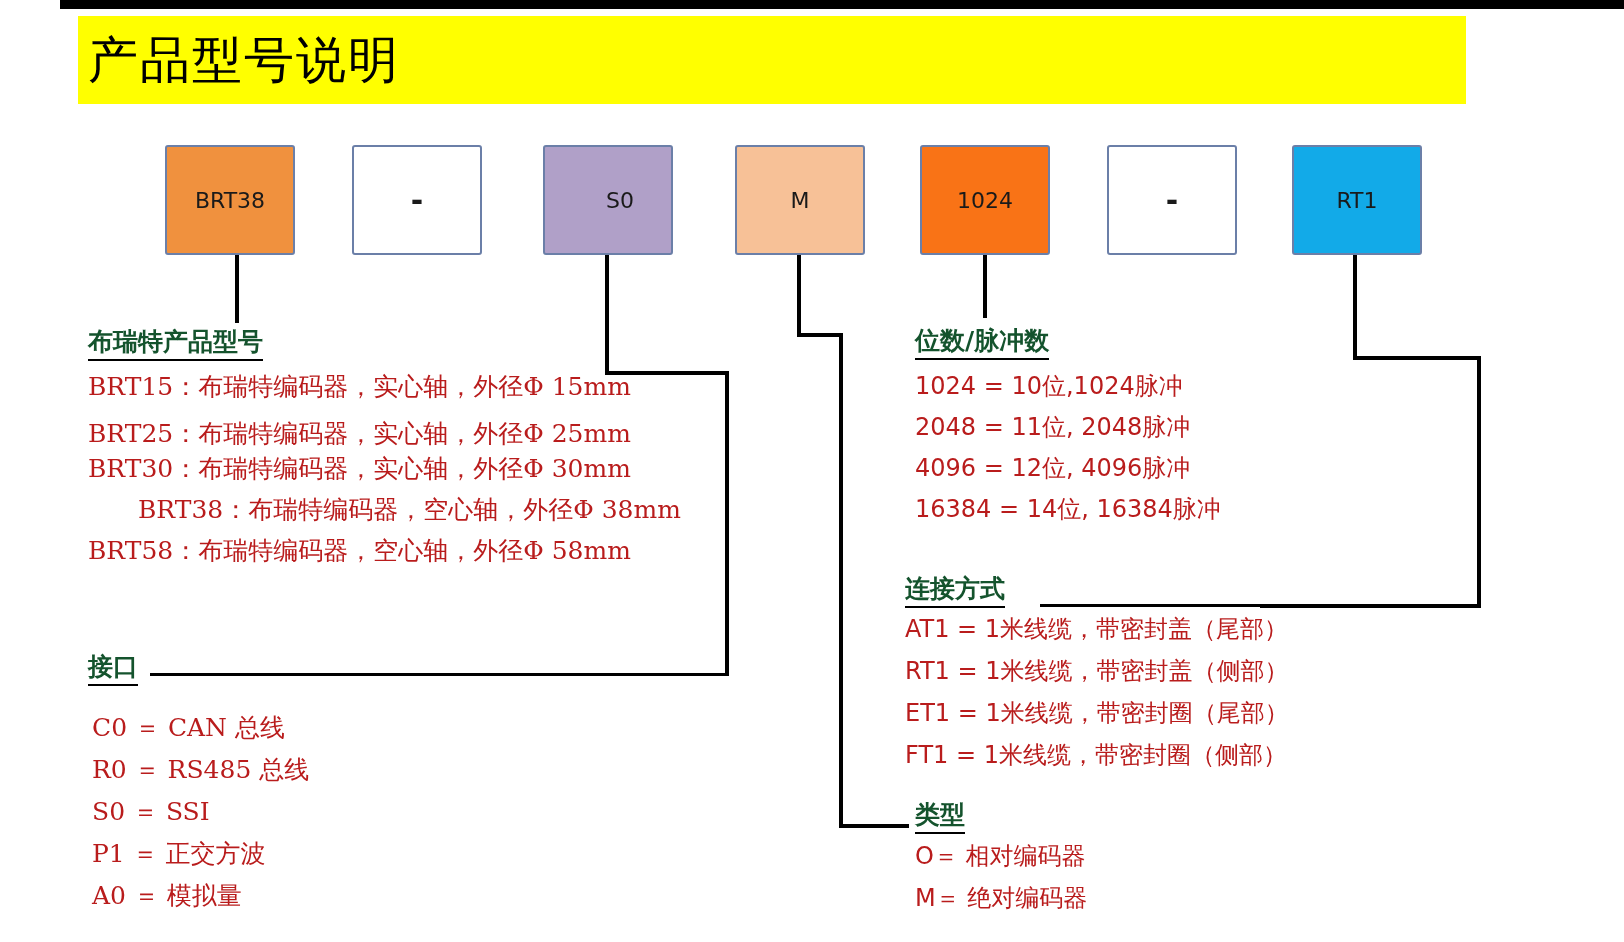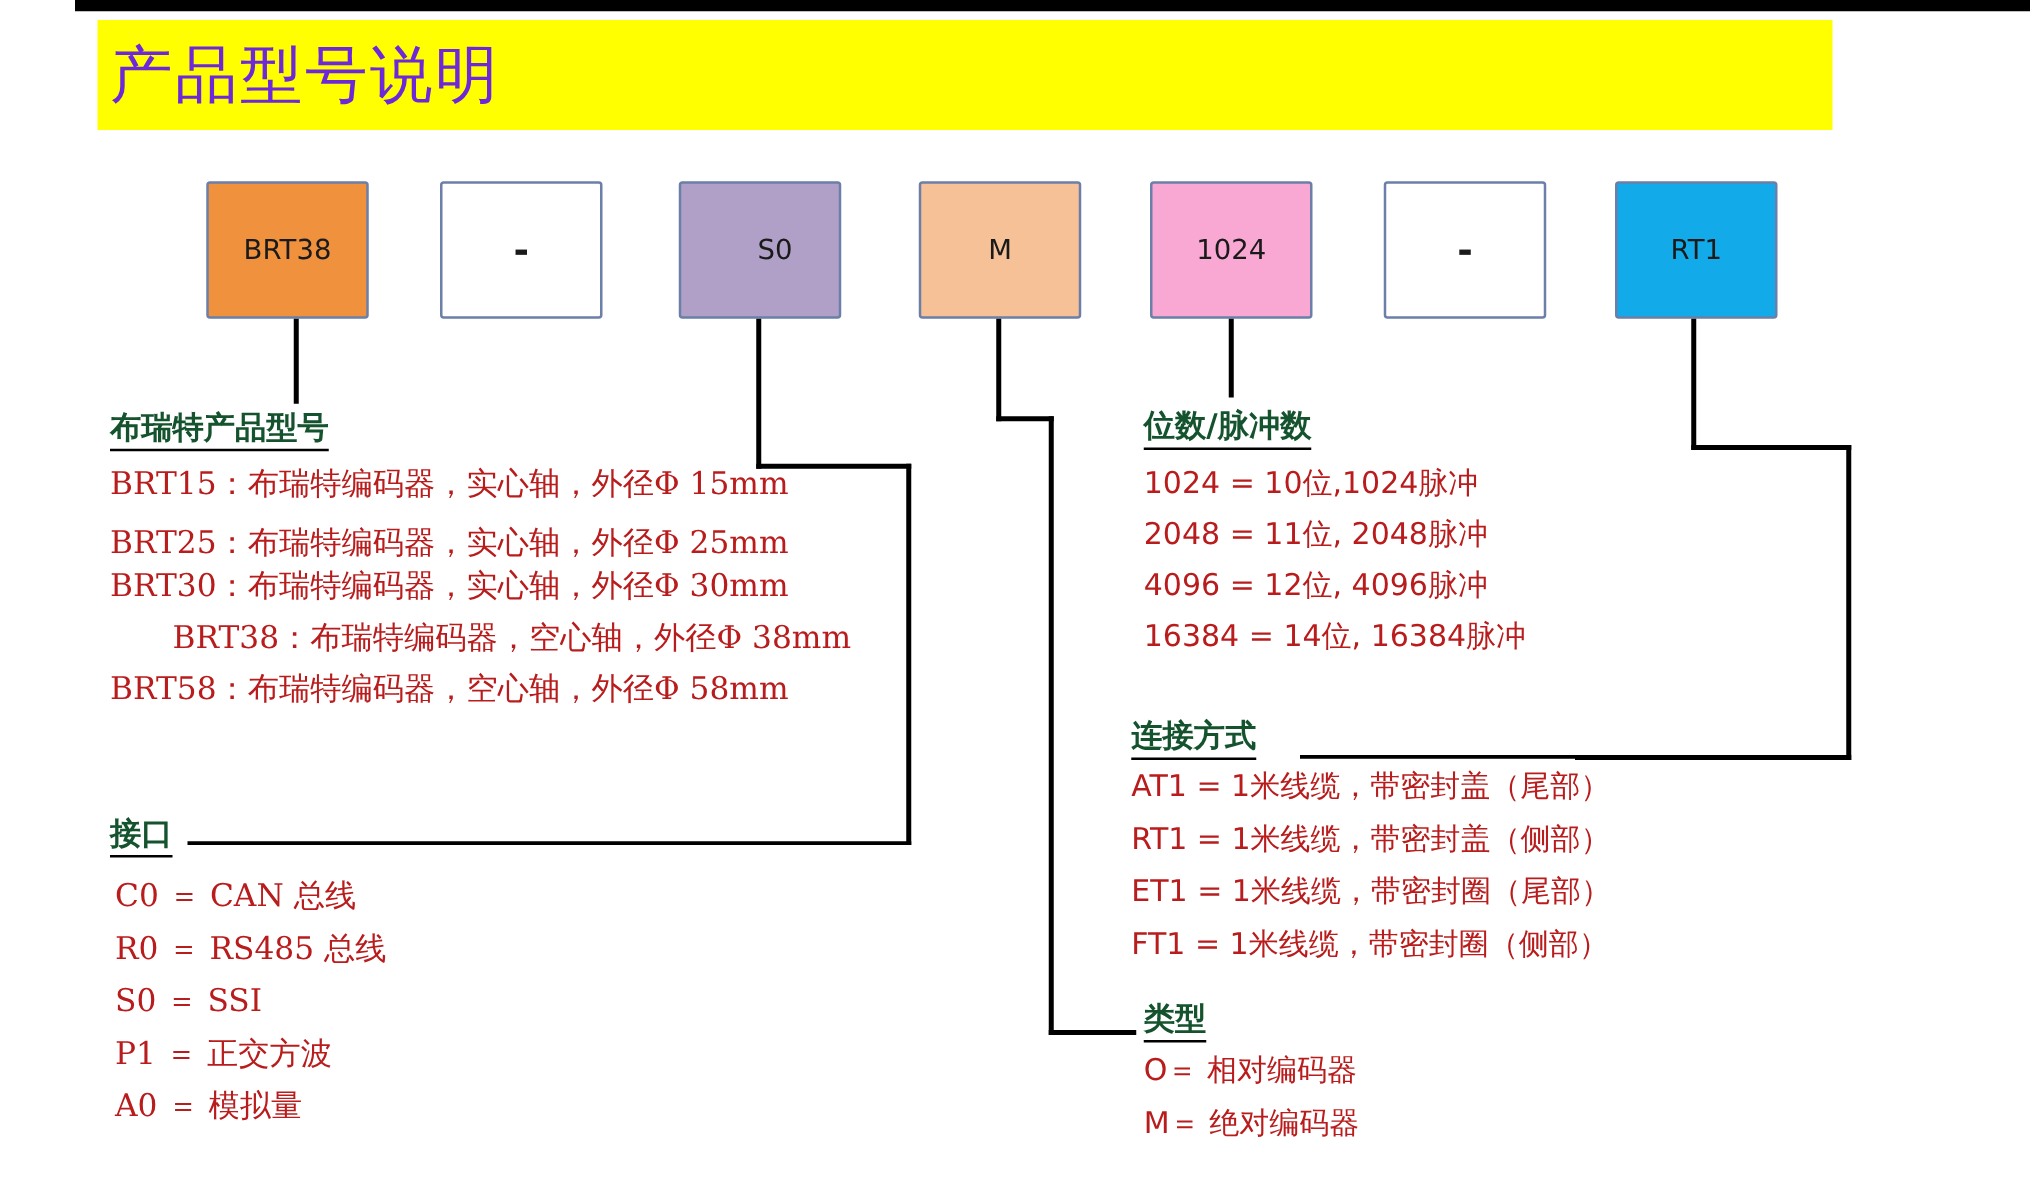--- a/index.html
+++ b/index.html
@@ -36,21 +36,21 @@
     background: #ffff00;
   }
   .title-text {
     position: absolute;
     left: 88px;
     top: 24px;
     font-family: Liberation Sans, sans-serif;
     font-size: 50px;
     line-height: 72px;
     letter-spacing: 2px;
-    color: #6d28d9;
+    color: #000000;
     white-space: nowrap;
   }
 
   
   .box {
     position: absolute;
     border: 2px solid #6b7fa8;
     border-radius: 3px;
     display: flex;
     align-items: center;
@@ -84,20 +84,21 @@
     padding-bottom: 1px;
   }
   .row {
     position: absolute;
     white-space: nowrap;
     color: #b91c1c;
   }
   .row.serif {
     font-family: "DejaVu Serif", "Liberation Serif", serif;
     font-size: 25px;
+    margin-top: 11px;
   }
   .row.sans {
     font-family: "DejaVu Sans", "Liberation Sans", sans-serif;
     font-size: 24px;
   }
   .row.mixed {
     font-family: "DejaVu Serif", "Liberation Serif", serif;
     font-size: 25px;
   }
 </style>
@@ -117,21 +118,21 @@
 </div>
 
 <div class="box" id="b2" style="left:543px; top:145px; width:130px; height:110px; background:#b0a0c8;padding-left:24px;">
   <span>S0</span>
 </div>
 
 <div class="box" id="b3" style="left:735px; top:145px; width:130px; height:110px; background:#f7c197;">
   <span>M</span>
 </div>
 
-<div class="box" id="b4" style="left:920px; top:145px; width:130px; height:110px; background:#f9a8d4;">
+<div class="box" id="b4" style="left:920px; top:145px; width:130px; height:110px; background:#f97316;">
   <span>1024</span>
 </div>
 
 <div class="box dash" id="b5" style="left:1107px; top:145px; width:130px; height:110px; background:#ffffff;">
   <span>-</span>
 </div>
 
 <div class="box" id="b6" style="left:1292px; top:145px; width:130px; height:110px; background:#12aae8;">
   <span>RT1</span>
 </div>

